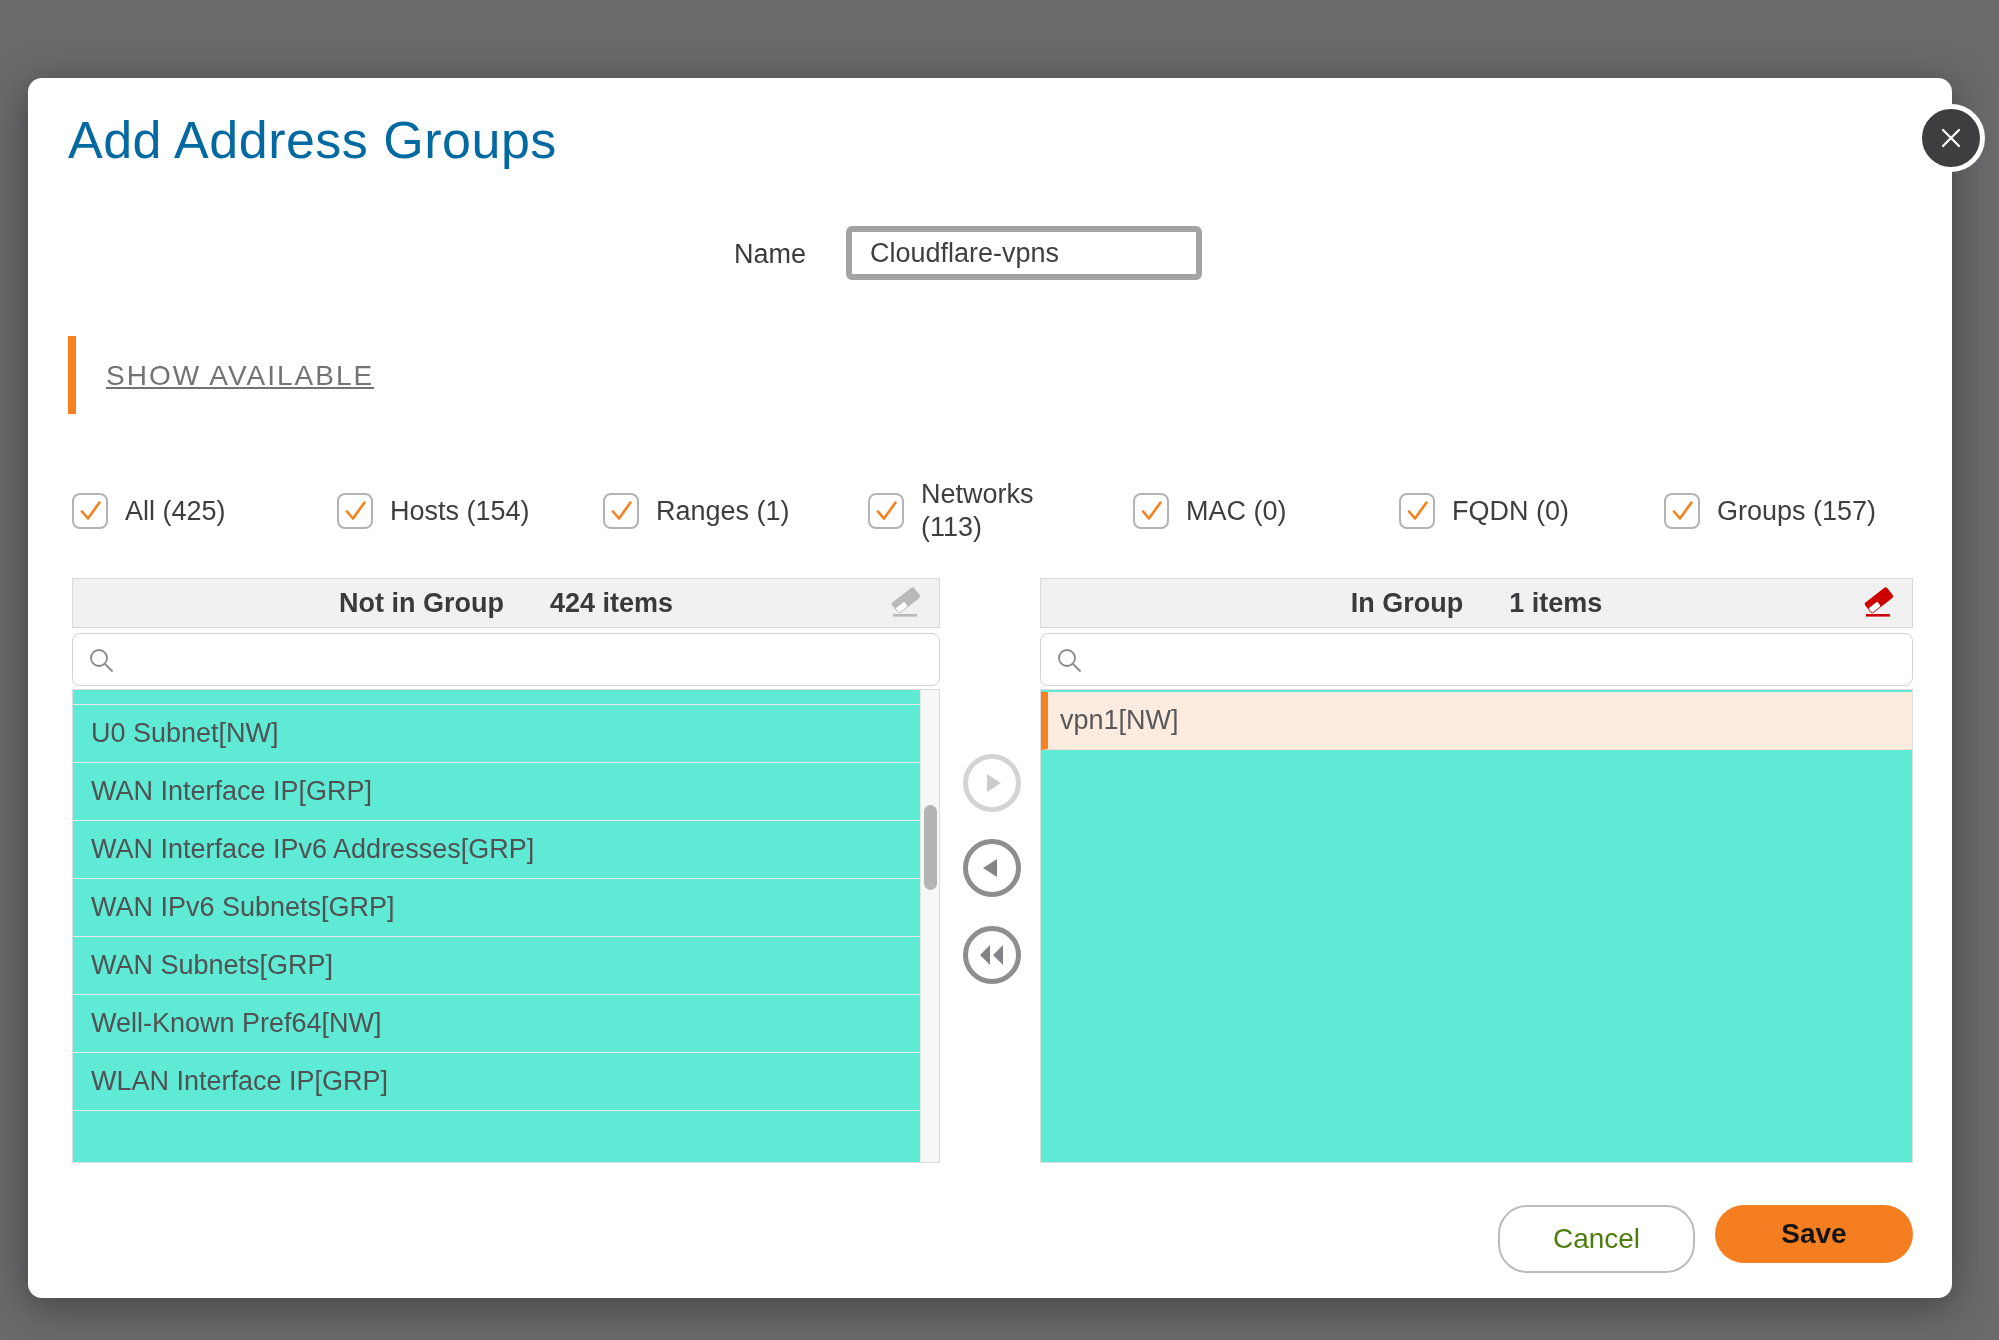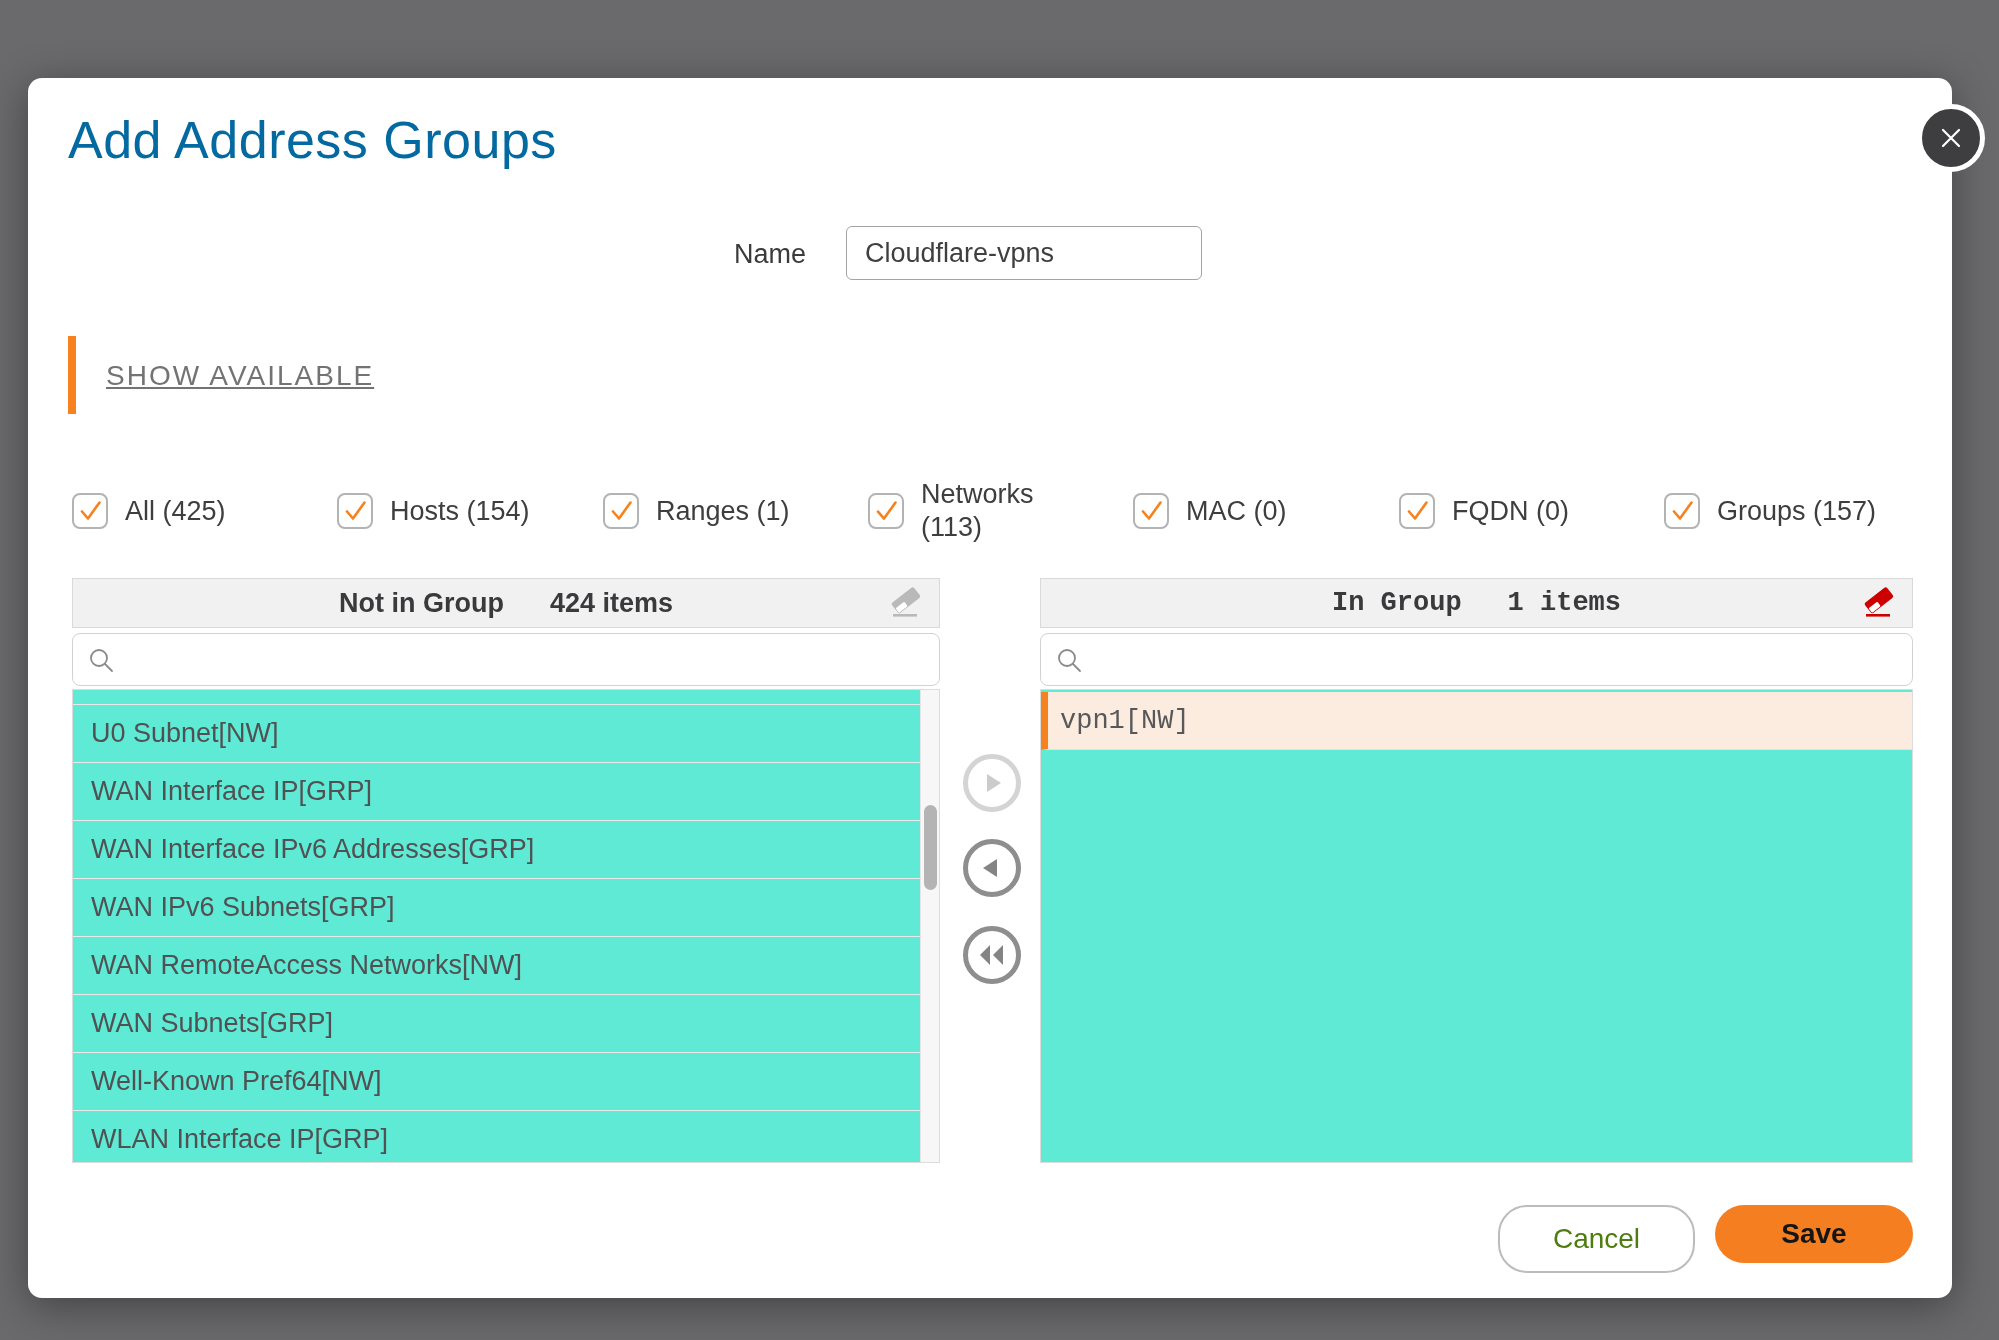--- a/index.html
+++ b/index.html
@@ -10,21 +10,21 @@
   .close-btn{position:absolute;left:1889px;top:26px;width:68px;height:68px;border-radius:50%;
              background:#3e3e40;border:5px solid #ffffff;box-sizing:border-box;cursor:pointer;
              display:flex;align-items:center;justify-content:center;padding:0;}
   
   .dialog-title{position:absolute;left:40px;top:32px;margin:0;font-size:52px;font-weight:400;
                 color:#0369a1;letter-spacing:.5px;}
   
   .name-label{position:absolute;left:560px;top:161px;width:218px;text-align:right;
               font-size:27px;font-weight:normal;color:#3b3b3d;}
   .name-input{position:absolute;left:818px;top:148px;width:356px;height:54px;box-sizing:border-box;
-              border:1px solid #a3a3a3;border-radius:6px;font-size:27px;color:#3f3f41;
+              border:6px solid #a3a3a3;border-radius:6px;font-size:27px;color:#3f3f41;
               padding:0 0 0 18px;outline:none;font-family:inherit;}
   
   .section-bar{position:absolute;left:40px;top:258px;width:8px;height:78px;background:#F5821F;}
   .section-title{position:absolute;left:78px;top:282px;font-size:28px;letter-spacing:2px;
                  color:#737373;text-decoration:underline;}
   
   .filters{position:absolute;left:0;top:0;width:100%;}
   .filter-item{position:absolute;top:433px;transform:translateY(-50%);display:flex;
                align-items:center;gap:17px;cursor:pointer;}
   .filter-item:nth-of-type(1){left:44px}
@@ -34,21 +34,21 @@
   .filter-item:nth-of-type(5){left:1105px}
   .filter-item:nth-of-type(6){left:1371px}
   .filter-item:nth-of-type(7){left:1636px}
   .checkbox{width:36px;height:36px;box-sizing:border-box;border:2px solid #b3b3b3;border-radius:8px;
             background:#fff;display:flex;align-items:center;justify-content:center;flex:0 0 auto;}
   .filter-label{font-size:27px;color:#3e3e40;white-space:nowrap;line-height:1.22;}
   .filter-item:nth-of-type(4) .filter-label{white-space:normal;max-width:122px;}
   
   .panel{position:absolute;}
   .panel.left{left:44px;top:500px;width:868px;}
-  .panel.right{left:1012px;top:500px;width:873px;font-family:Liberation Mono, monospace;}
+  .panel.right{left:1012px;top:500px;width:873px;}
   .panel-header{position:relative;height:50px;box-sizing:border-box;background:#f1f1f2;
                 border:1px solid #d9d9d9;display:flex;align-items:center;justify-content:center;
                 gap:46px;font-size:27px;font-weight:bold;color:#3a3a3c;}
   .eraser-btn{position:absolute;right:16px;top:50%;transform:translateY(-50%);background:none;
               border:none;padding:0;cursor:pointer;line-height:0;}
   .search-box{position:absolute;left:0;top:55px;width:100%;height:53px;box-sizing:border-box;
               background:#fff;border:1px solid #d2d2d2;border-radius:8px;display:flex;
               align-items:center;padding-left:14px;}
   .search-input{border:none;outline:none;flex:1;height:100%;font-size:26px;color:#444;
                 font-family:inherit;background:transparent;margin-left:10px;}
@@ -206,23 +206,20 @@
             </div>
 
             <div class="list-row">
               <span>WAN Interface IPv6 Addresses[GRP]</span>
             </div>
 
             <div class="list-row">
               <span>WAN IPv6 Subnets[GRP]</span>
             </div>
 
-            <div class="list-row">
-              <span>WAN RemoteAccess Networks[NW]</span>
-            </div>
 
             <div class="list-row">
               <span>WAN Subnets[GRP]</span>
             </div>
 
             <div class="list-row">
               <span>Well-Known Pref64[NW]</span>
             </div>
 
             <div class="list-row">

